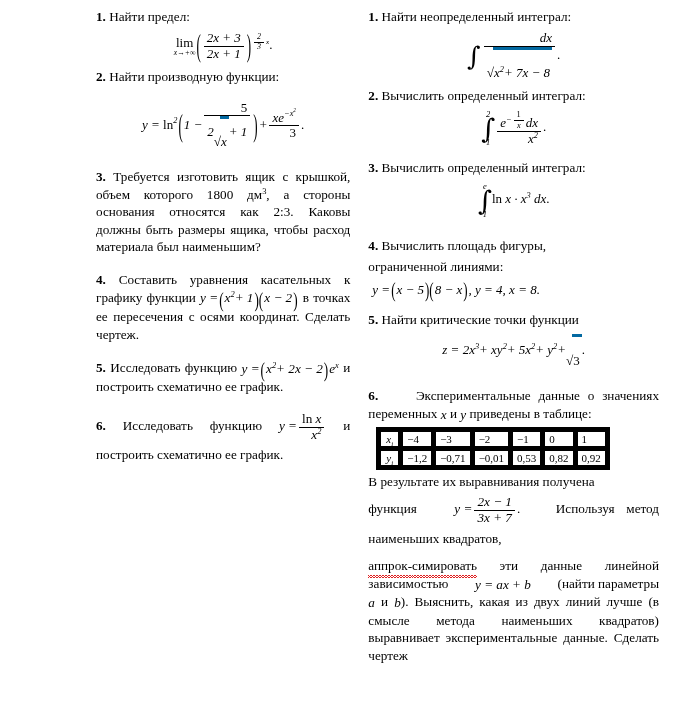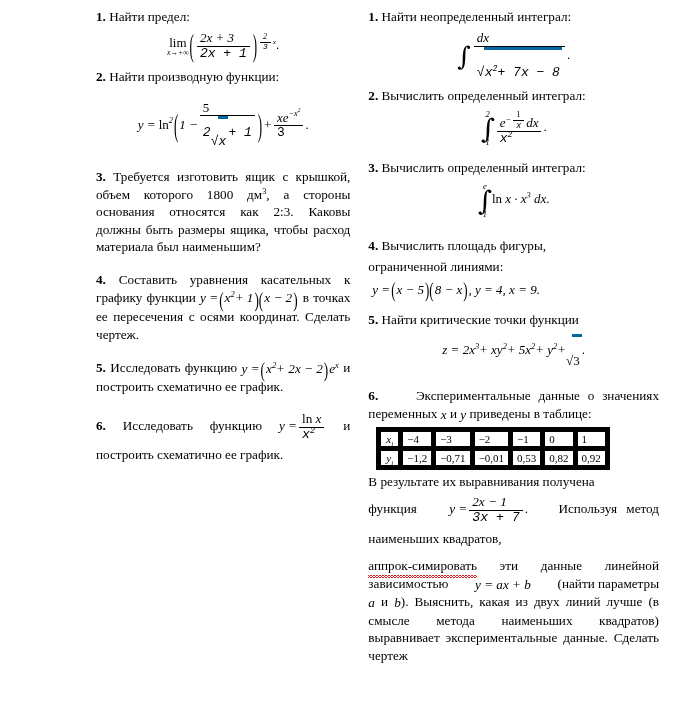--- a/index.html
+++ b/index.html
@@ -59,26 +59,26 @@
     font-family: "Liberation Serif", "DejaVu Serif", serif;
     font-style: italic;
     white-space: nowrap;
     display: inline-block;
     vertical-align: middle;
   }
   .math .up { font-style: normal; }
   .frac {
     display: inline-block;
     vertical-align: middle;
-    text-align: left;
+    text-align: right;
     margin: 0 2px;
     line-height: 1.12;
   }
   .frac > .n { display: block; padding: 0 3px 0 3px; }
-  .frac > .d { display: block; border-top: 1px solid #000; padding: 0 3px 0 3px; font-family: Liberation Mono, monospace; }
+  .frac > .d { display: block; border-top: 1px solid #000; padding: 0 3px 0 3px; }
   sup, sub {
     font-size: 0.64em;
     line-height: 0;
   }
   sup { vertical-align: super; }
   sub { vertical-align: sub; }
 
   .paren {
     display: inline-block;
     vertical-align: middle;
@@ -275,21 +275,21 @@
     <div class="spacer-md"></div>
 
     <div class="q nj">
       <span class="num">4.</span>
       <span>Вычислить площадь фигуры,</span>
     </div>
     <div class="q nj">
       <span>ограниченной линиями:</span>
     </div>
     <div class="mathline left" style="margin-left:4px;">
-      <span class="math"><span>y =</span><span class="paren sm">(</span><span>x − 5</span><span class="paren sm">)(</span><span>8 − x</span><span class="paren sm">)</span><span>,  y = 4,   x = 9.</span></span>
+      <span class="math"><span>y =</span><span class="paren sm">(</span><span>x − 5</span><span class="paren sm">)(</span><span>8 − x</span><span class="paren sm">)</span><span>,  y = 4,   x = 8.</span></span>
     </div>
 
     <div class="spacer-sm"></div>
 
     <div class="q nj">
       <span class="num">5.</span>
       <span>Найти критические точки функции</span>
     </div>
     <div class="mathline">
       <span class="math"><span>z = 2x</span><sup>3</sup><span>+ xy</span><sup>2</sup><span>+ 5x</span><sup>2</sup><span>+ y</span><sup>2</sup><span>+</span><span class="sqrt"><span class="rad">√</span><span class="bar up">3</span></span><span class="up">.</span></span>

